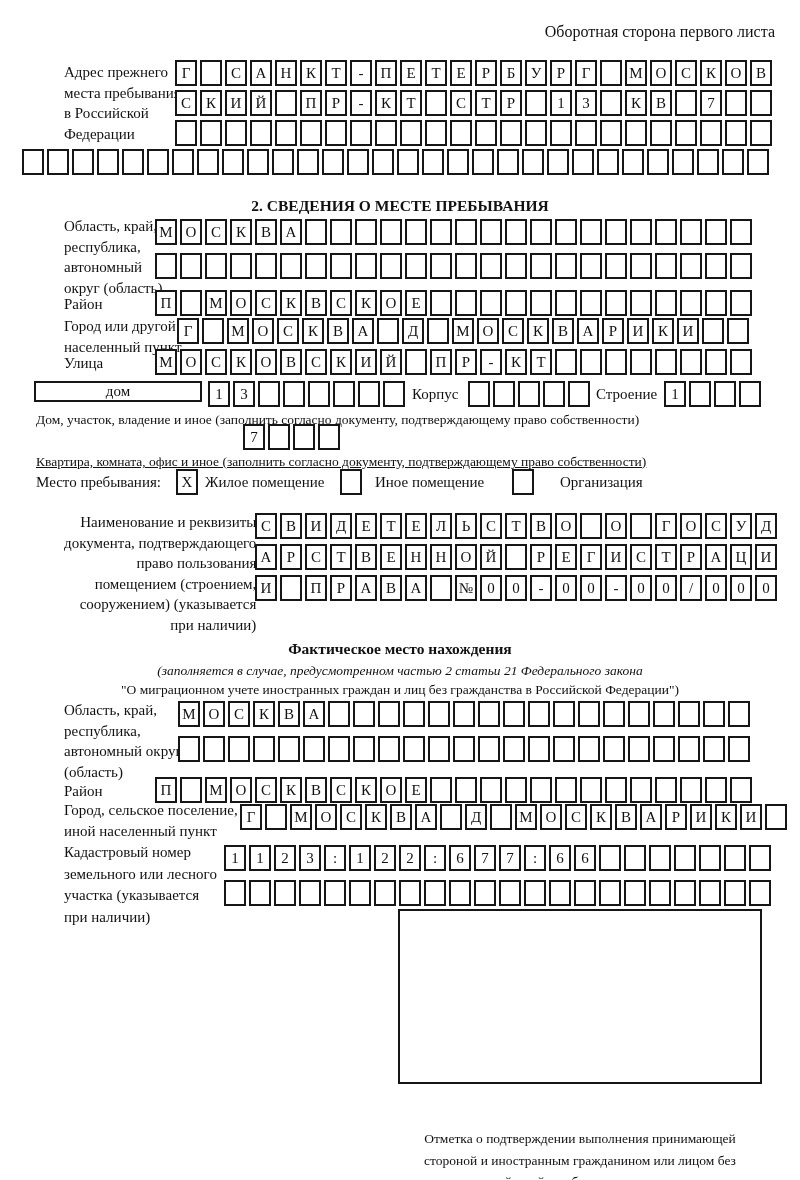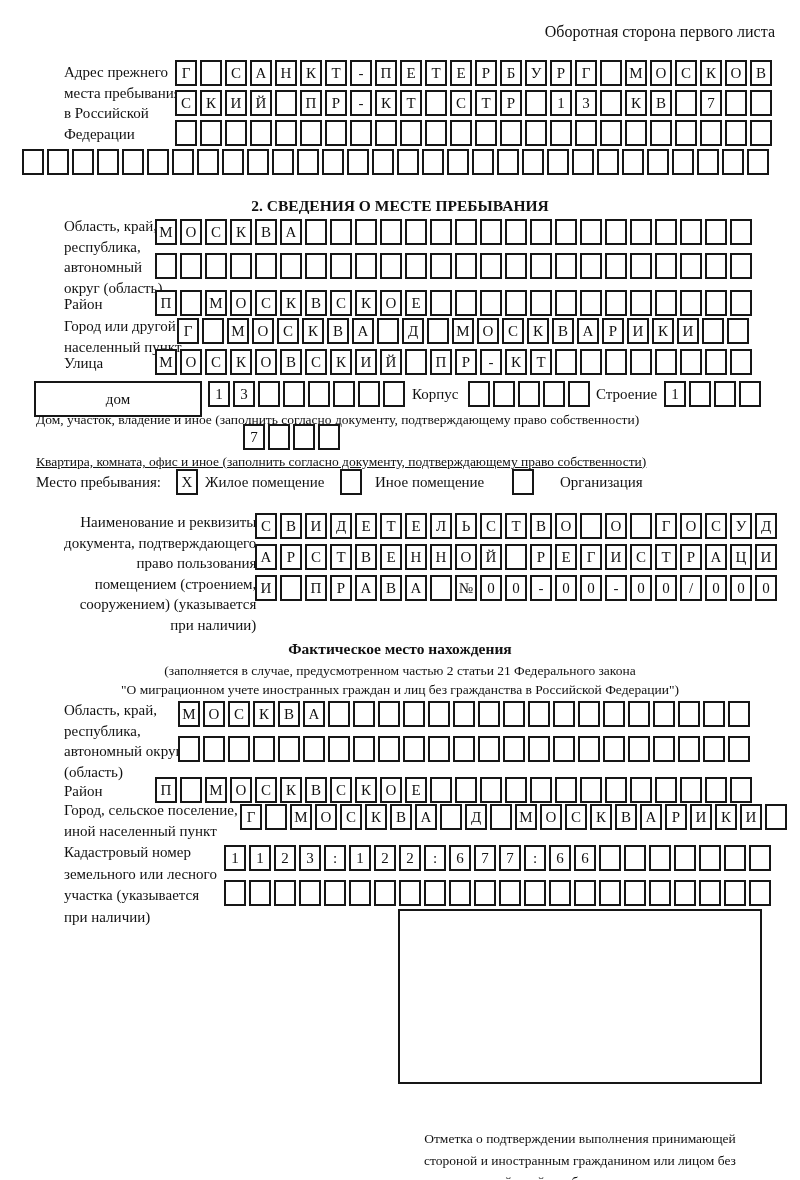--- a/index.html
+++ b/index.html
@@ -275,21 +275,21 @@
       <div class="cell"></div>
       <div class="cell"></div>
       <div class="cell"></div>
       <div class="cell"></div>
       <div class="cell"></div>
       <div class="cell"></div>
       <div class="cell"></div>
       <div class="cell"></div>
     </div>
 
-  <div class="boxfield" style="left:34px;top:381px;width:168px;height:36px;">
+  <div class="boxfield" style="left:34px;top:381px;width:168px;height:21px;">
     <span>дом</span>
   </div>
   <div class="cellrow" style="left:208px;top:381px;">
       <div class="cell">1</div>
       <div class="cell">3</div>
       <div class="cell"></div>
       <div class="cell"></div>
       <div class="cell"></div>
       <div class="cell"></div>
       <div class="cell"></div>
@@ -404,21 +404,21 @@
       <div class="cell">-</div>
       <div class="cell">0</div>
       <div class="cell">0</div>
       <div class="cell">/</div>
       <div class="cell">0</div>
       <div class="cell">0</div>
       <div class="cell">0</div>
     </div>
 
   <div class="t bold center" style="top:639px;font-size:15.5px;">Фактическое место нахождения</div>
-  <div class="t small center" style="top:661px;">(заполняется в случае, предусмотренном частью 2 статьи 21 Федерального закона</div>
+  <div class="t small center" style="top:661px;font-style:italic;">(заполняется в случае, предусмотренном частью 2 статьи 21 Федерального закона</div>
   <div class="t small center" style="top:680px;">"О миграционном учете иностранных граждан и лиц без гражданства в Российской Федерации")</div>
 
   <div class="t" style="left:64px;top:700px;">Область, край,
 республика,
 автономный округ
 (область)</div>
   <div class="cellrow" style="left:178px;top:701px;">
       <div class="cell">М</div>
       <div class="cell">О</div>
       <div class="cell">С</div>

